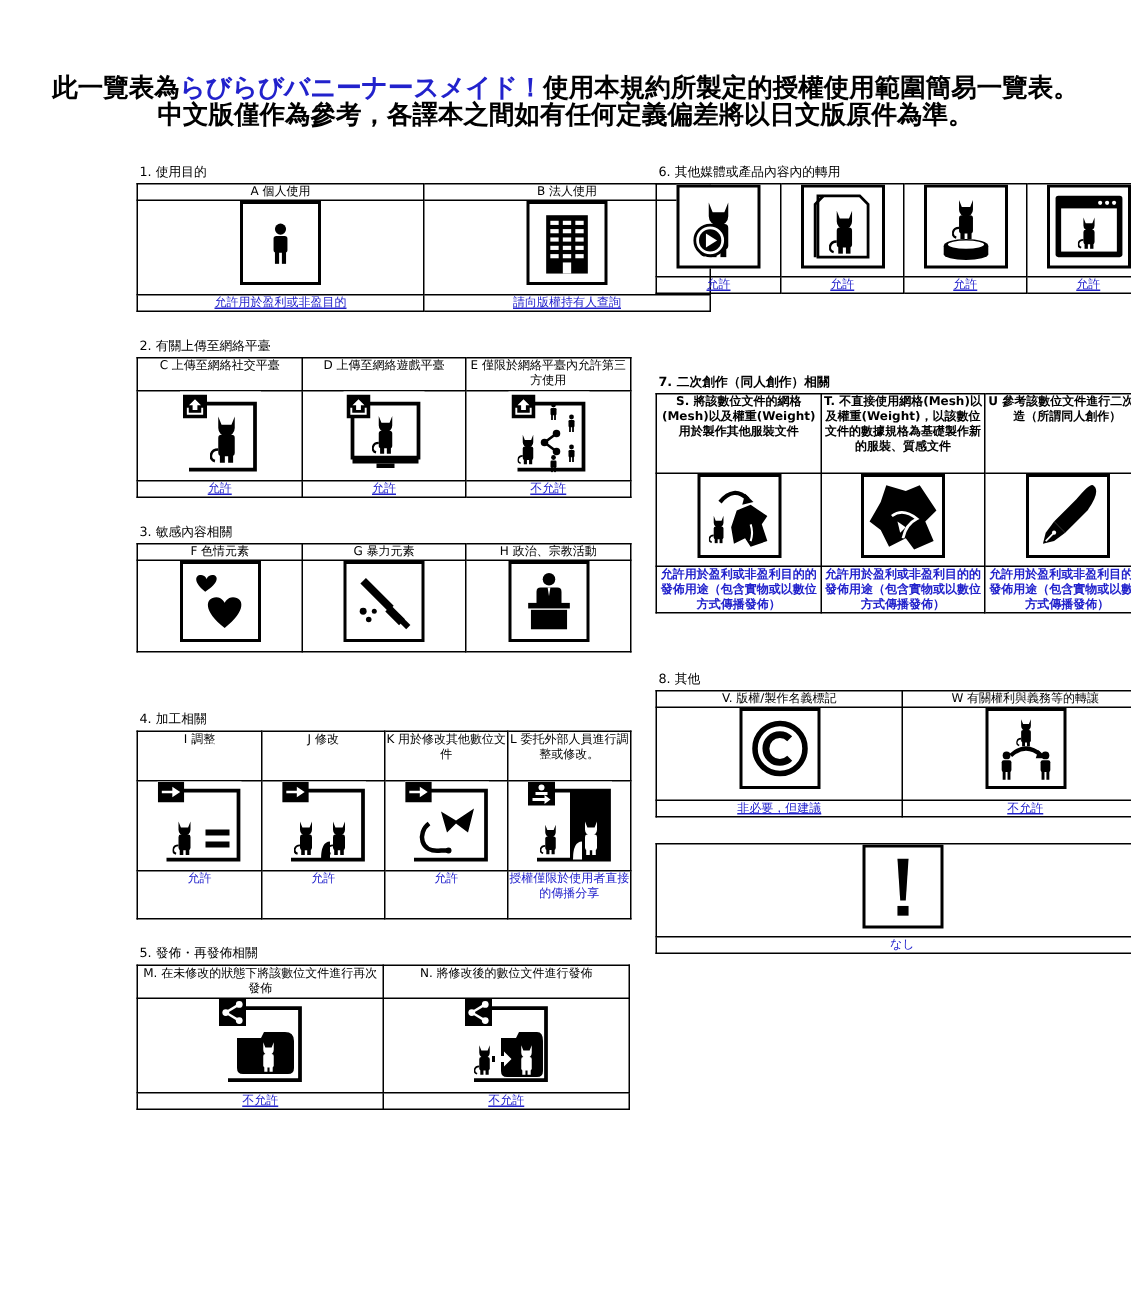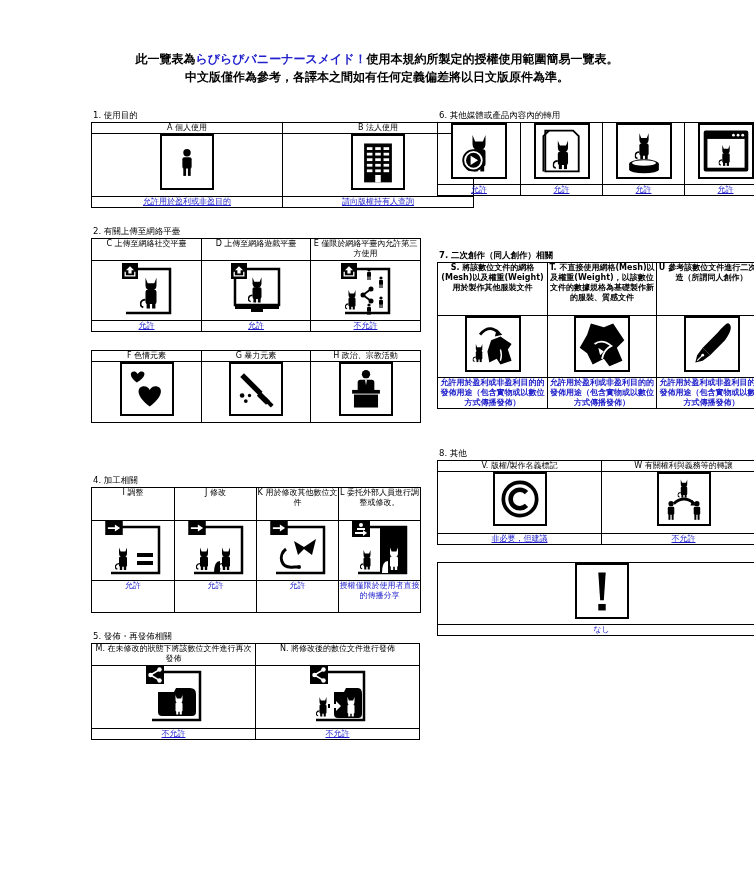--- a/index.html
+++ b/index.html
@@ -1,17 +1,17 @@
 <!DOCTYPE html>
 <html><head>
 <meta charset="utf-8">
 <style>
   html, body { margin: 0; padding: 0; background: #ffffff; }
   body { width: 754px; height: 869px; position: relative; font-family: "DejaVu Sans", "Liberation Sans", sans-serif; color: #000; overflow: hidden; }
-  .title { position: absolute; left: 0; top: 50px; width: 754px; text-align: center; font-weight: bold; font-size: 12px; line-height: 18px; }
+  .title { position: absolute; left: 0; top: 50px; width: 754px; text-align: center; font-weight: bold; font-size: 17px; line-height: 18px; }
   .title .hl { color: #2222cc; }
   .section { position: absolute; padding-left: 44px; }
   .sec-label { font-size: 8.5px; height: 11px; line-height: 11px; margin-bottom: 1px; padding-left: 2px; }
   table.grid { border-collapse: collapse; table-layout: fixed; }
   table.grid td { border: 1.3px solid #000; padding: 0; text-align: center; vertical-align: top; font-size: 8px; line-height: 10px; }
   td.head { padding: 1px 2px 0 2px; }
   td.iconcell { vertical-align: middle; }
   td.status { color: #2222cc; text-decoration: underline; cursor: pointer; padding: 0 2px; margin-top: 16px; }
   td.status.nounder { text-decoration: none; }
   .iconbox { display: inline-block; border: 2.2px solid #000; background: #fff; box-sizing: border-box; position: relative; vertical-align: middle; }
@@ -156,20 +156,21 @@
     <tr style="height:11px;">
       <td class="status">允許</td>
       <td class="status">允許</td>
       <td class="status">不允許</td>
     </tr>
   </tbody>
     </table>
 </div>
 
 <div class="section" style="left:47px; top:350px;">
+  <div class="sec-label">3. 敏感內容相關</div>
   <table class="grid" style="width:329px;">
     <colgroup>
         <col style="width:110px">
         <col style="width:109px">
         <col style="width:110px">
       </colgroup>
     <tbody>
         <tr style="height:11px;">
       <td class="head">F 色情元素</td>
       <td class="head">G 暴力元素</td>

